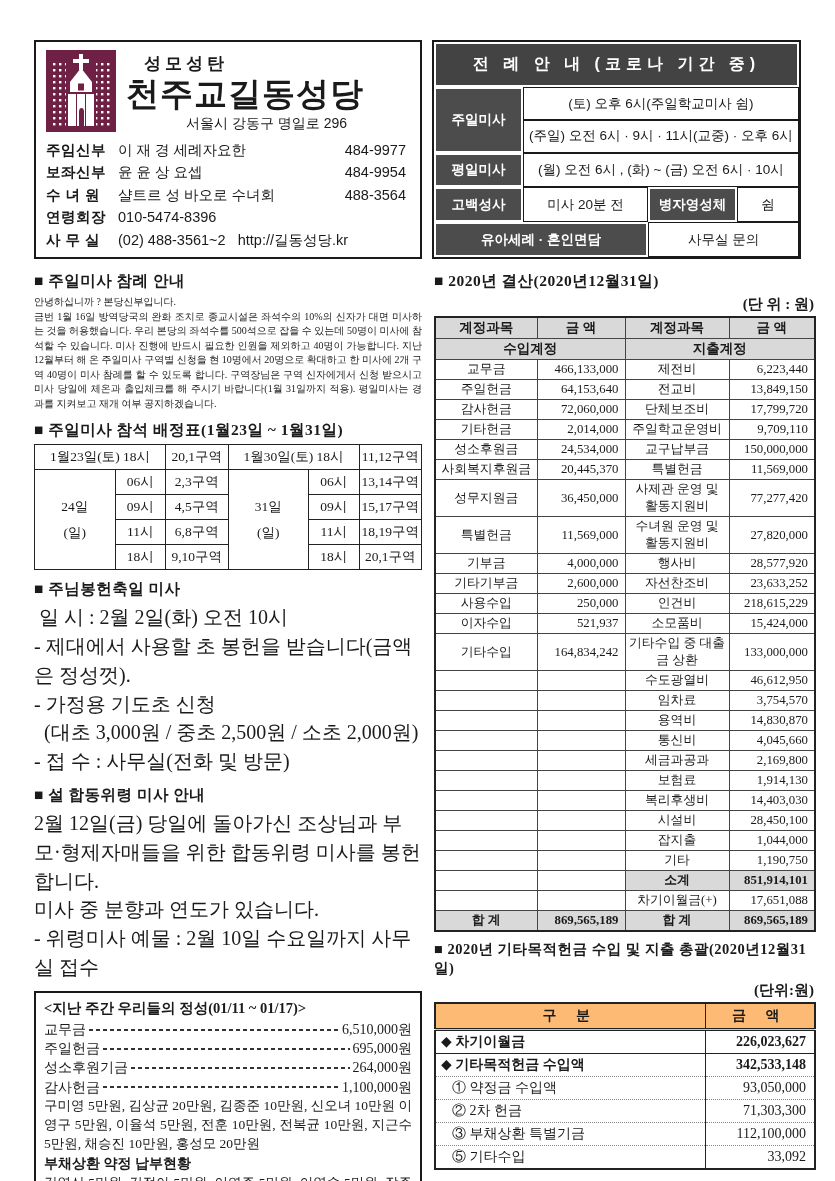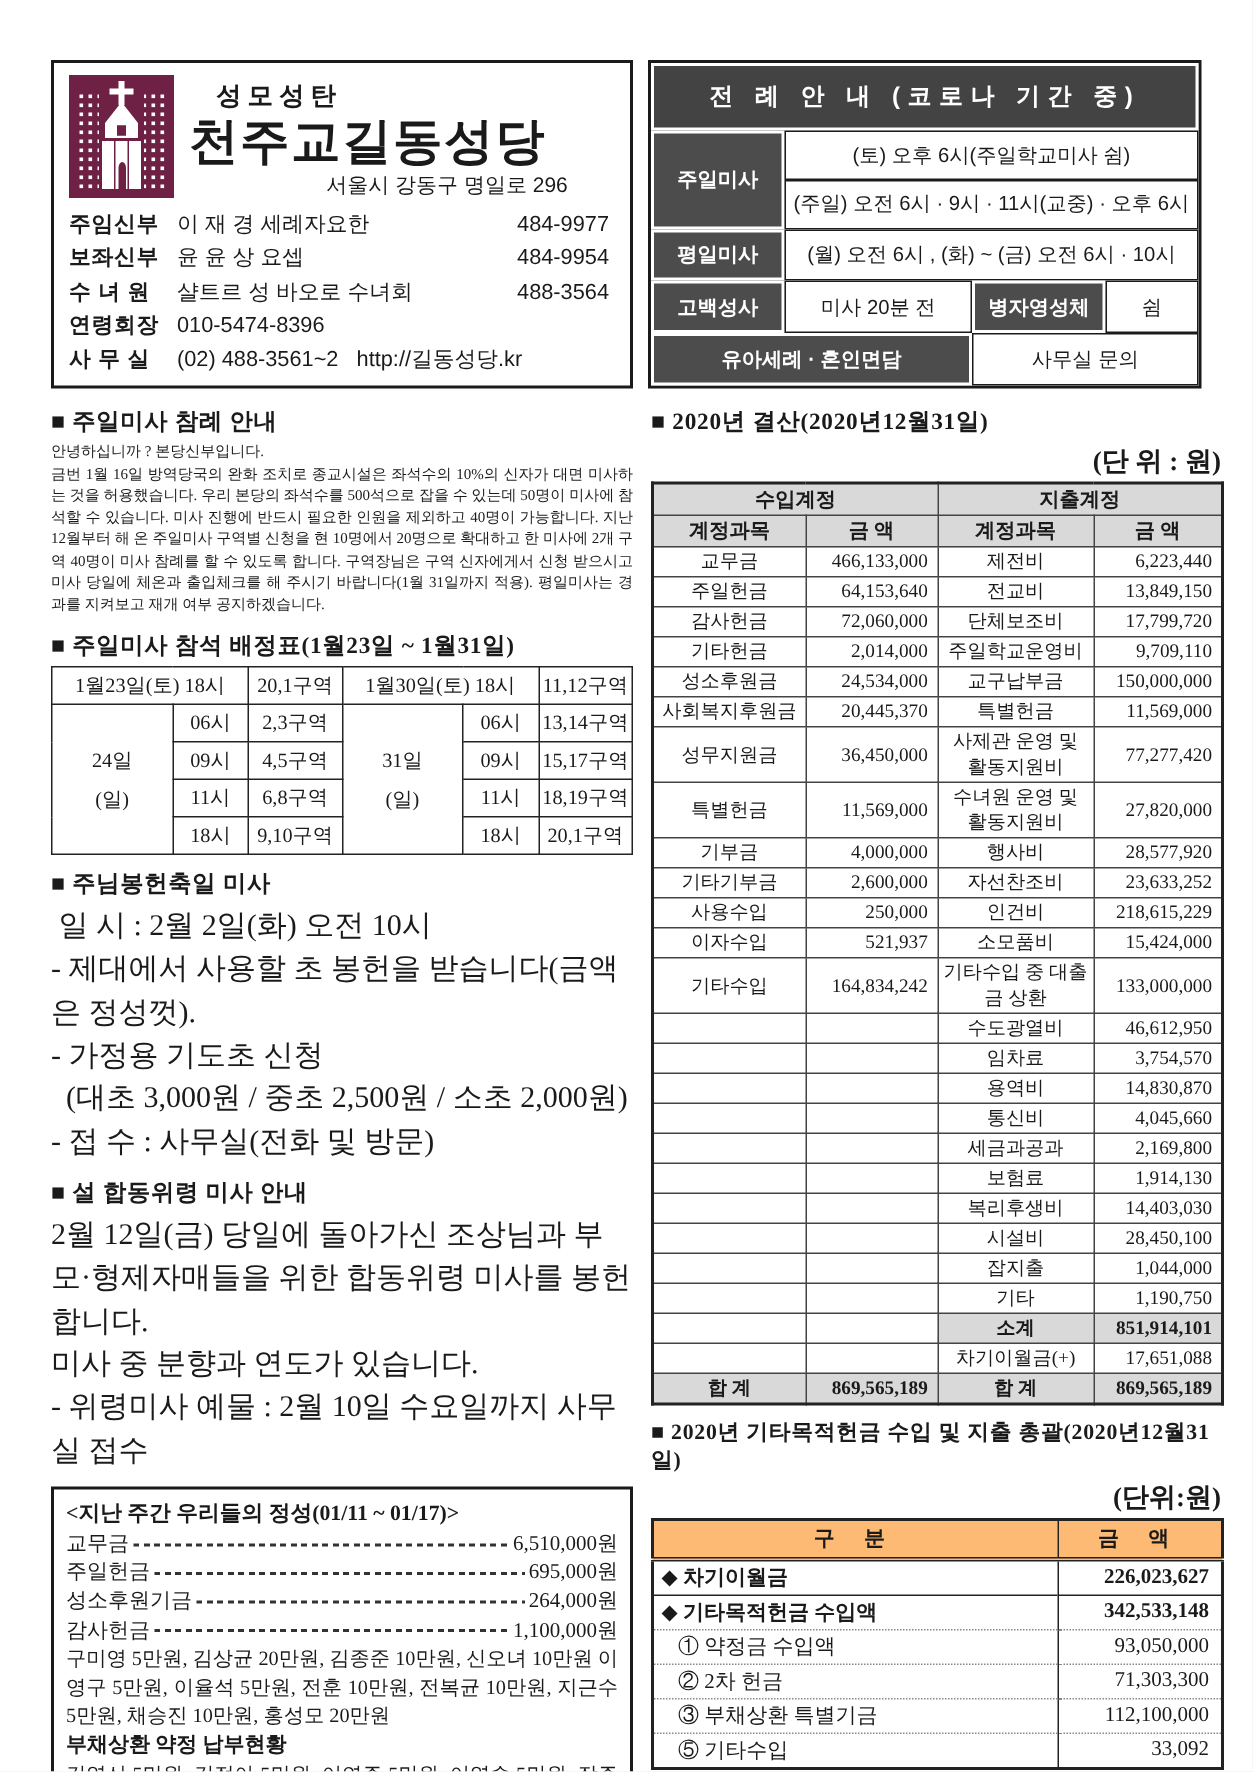--- a/index.html
+++ b/index.html
@@ -13,21 +13,21 @@
   .header-row { display: flex; gap: 10px; align-items: stretch; }
   .church-box {
     width: 388px; border: 2px solid #1a1a1a; padding: 8px 10px 6px 10px;
     font-family: "Liberation Sans", "DejaVu Sans", sans-serif;
   }
   .church-top { display: flex; gap: 10px; }
   .logo { flex: 0 0 70px; }
   .titles { flex: 1; text-align: left; padding-top: 2px; }
   .t-small { font-size: 17px; font-weight: bold; letter-spacing: 4px; margin-left: 18px; }
   .t-large { font-size: 33px; font-weight: bold; letter-spacing: 1px; line-height: 1.15; }
-  .address { text-align: center; font-size: 14px; margin: 2px 0 6px 60px; }
+  .address { font-size: 14px; margin: 2px 0 6px 60px; }
   .contact-row { display: flex; align-items: baseline; font-size: 14.5px; line-height: 1.55; }
   .role { font-weight: bold; width: 72px; letter-spacing: 0.5px; flex: 0 0 72px; }
   .cval { white-space: pre; }
   .cphone { margin-left: auto; padding-right: 4px; }
 
   
   .liturgy { border-collapse: separate; border-spacing: 0; table-layout: fixed; flex: 1;
     border: 2px solid #1a1a1a; font-family: "Liberation Sans", "DejaVu Sans", sans-serif; }
   .liturgy td { border: 1px solid #1a1a1a; background: #fff; text-align: center;
     vertical-align: middle; font-size: 13.5px; padding: 4px 2px; }
@@ -51,21 +51,21 @@
   
   .obox { border: 2px solid #1a1a1a; padding: 6px 8px; margin-top: 4px; }
   .obox .otitle { font-weight: bold; font-size: 14.5px; margin-bottom: 2px; }
   .orow { display: flex; align-items: baseline; font-size: 14px; line-height: 1.38; }
   .leader { flex: 1; height: 2px; align-self: center; margin: 0 3px;
     background: repeating-linear-gradient(to right, #333 0 4px, transparent 4px 7px); }
   .donors { font-size: 13.5px; line-height: 1.4; text-align: justify; }
   .debt-title { font-weight: bold; font-size: 14px; line-height: 1.45; }
 
   
-  .unit { text-align: right; font-weight: bold; font-size: 18px; margin: 1px 2px 2px 0; }
+  .unit { text-align: right; font-weight: bold; font-size: 15px; margin: 1px 2px 2px 0; }
   .settle { border-collapse: collapse; width: 100%; table-layout: fixed; border: 2px solid #222; }
   .settle th, .settle td { border: 1px solid #444; font-size: 12.8px; padding: 1px 3px; height: 18px; }
   .settle th { background: #d9d9d9; font-weight: bold; text-align: center; font-size: 13.5px; }
   .settle td.item { text-align: center; }
   .settle td.num { text-align: right; padding-right: 6px; }
   .settle tr.subtotal td:nth-child(3), .settle tr.subtotal td:nth-child(4)
     { background: #d9d9d9; font-weight: bold; }
   .settle tr.total td { background: #d9d9d9; font-weight: bold; }
 
   
@@ -310,28 +310,28 @@
         <div class="unit">(단 위 : 원)</div>
         <table class="settle">
           <colgroup>
               <col style="width:102px">
               <col style="width:88px">
               <col style="width:104px">
               <col style="width:86px">
             </colgroup>
           <thead>
             <tr>
-              <th colspan="2">수입계정</th>
-              <th colspan="2">지출계정</th>
-            </tr>
-            <tr>
               <th>계정과목</th>
               <th>금 액</th>
               <th>계정과목</th>
               <th>금 액</th>
+            </tr>
+            <tr>
+              <th colspan="2">수입계정</th>
+              <th colspan="2">지출계정</th>
             </tr>
           </thead>
           <tbody>
 
               <tr>
                 <td class="item">교무금</td>
                 <td class="num">466,133,000</td>
                 <td class="item">제전비</td>
                 <td class="num">6,223,440</td>
               </tr>

